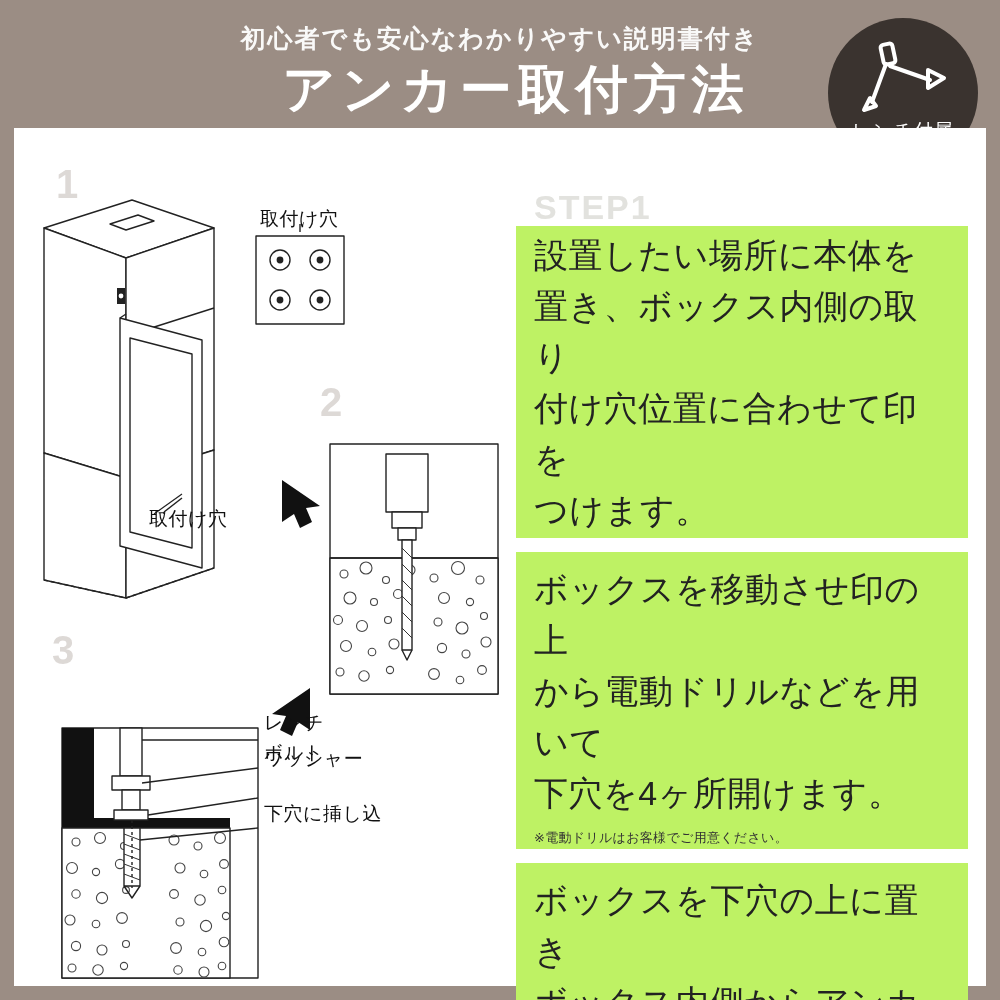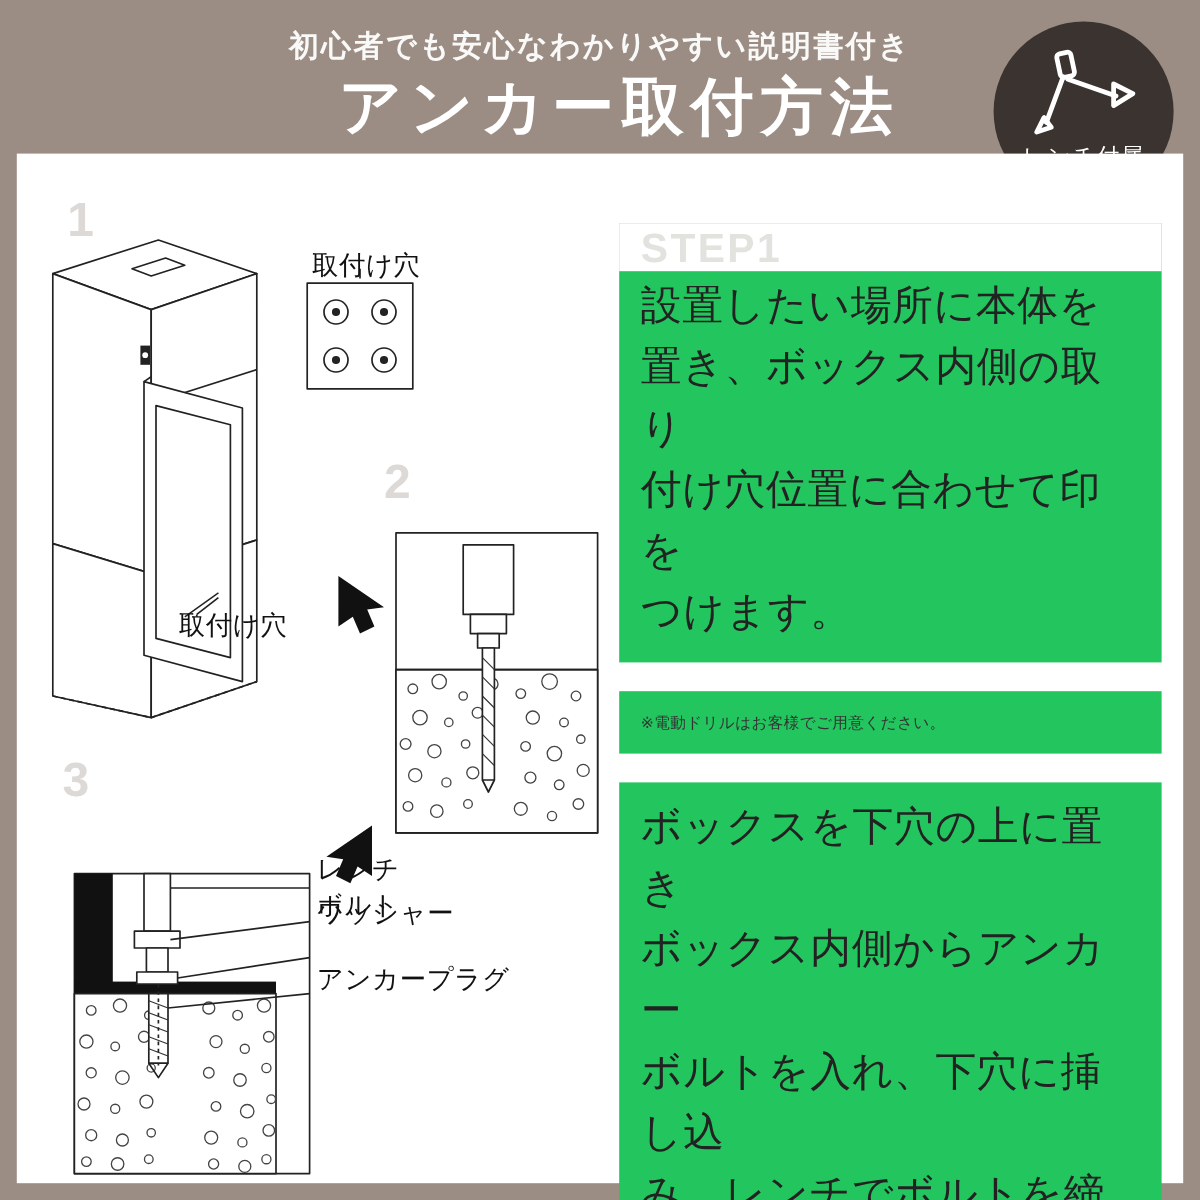--- a/index.html
+++ b/index.html
@@ -57,23 +57,23 @@
   .card {
     position:absolute; left:14px; top:128px;
     width:972px; height:858px;
     background:#ffffff;
   }
 
   
   .steps { position:absolute; left:502px; top:58px; width:452px; }
   .step-block {
     position:relative;
-    background:#22c55e;
-    margin-bottom:24px;
-    padding:8px 18px 16px 18px;
+    background:#bef264;
+    margin-bottom:14px;
+    padding:8px 18px 2px 18px;
   }
   .step-tag {
     font-size:34px;
     font-weight:bold;
     color:#e2e2de;
     letter-spacing:2px;
     line-height:1.05;
     background:#ffffff;
     margin:-8px -18px 0 -18px;
     padding:4px 18px 0 18px;
@@ -94,21 +94,21 @@
   }
 
   
   .illus { position:absolute; left:0; top:0; width:500px; height:858px; }
   .num {
     position:absolute;
     font-size:40px;
     font-weight:bold;
     color:#ddd9d6;
   }
-  .cap { position:absolute; font-size:22px; color:#111; letter-spacing:.5px; }
+  .cap { position:absolute; font-size:19px; color:#111; letter-spacing:.5px; }
   svg.draw { position:absolute; left:0; top:0; }
 </style>
 </head>
 <body>
 
 <div class="page">
 
   <div class="header">
     <div class="header-sub">初心者でも安心なわかりやすい説明書付き</div>
     <div class="header-title">アンカー取付方法</div>
@@ -310,34 +310,37 @@
           <path d="M126 712 L244 700"></path>
         </g>
       </svg>
 
       <div class="cap" style="left:246px; top:78px;">取付け穴</div>
       <div class="cap" style="left:135px; top:378px;">取付け穴</div>
 
       <div class="cap" style="left:250px; top:582px;">レンチ</div>
       <div class="cap" style="left:250px; top:612px;text-align:right;">ボルト</div>
       <div class="cap" style="left:250px; top:618px;">ワッシャー</div>
-      <div class="cap" style="left:250px; top:673px;">アンカープラグ</div>
+      <div class="cap" style="left:250px; top:673px;">下穴に挿し込</div>
     </div>
 
     <div class="steps">
 
       <div class="step-block">
         <div class="step-tag">STEP1</div>
         <div class="step-text">設置したい場所に本体を
 置き、ボックス内側の取り
 付け穴位置に合わせて印を
 つけます。</div>
       </div>
 
       <div class="step-block">
+        <div class="step-text">ボックスを移動させ印の上
+から電動ドリルなどを用いて
+下穴を4ヶ所開けます。</div>
         <div class="step-note">※電動ドリルはお客様でご用意ください。</div>
       </div>
 
       <div class="step-block">
         <div class="step-text">ボックスを下穴の上に置き
 ボックス内側からアンカー
 ボルトを入れ、下穴に挿し込
 み、レンチでボルトを締め
 付けます。</div>
       </div>

